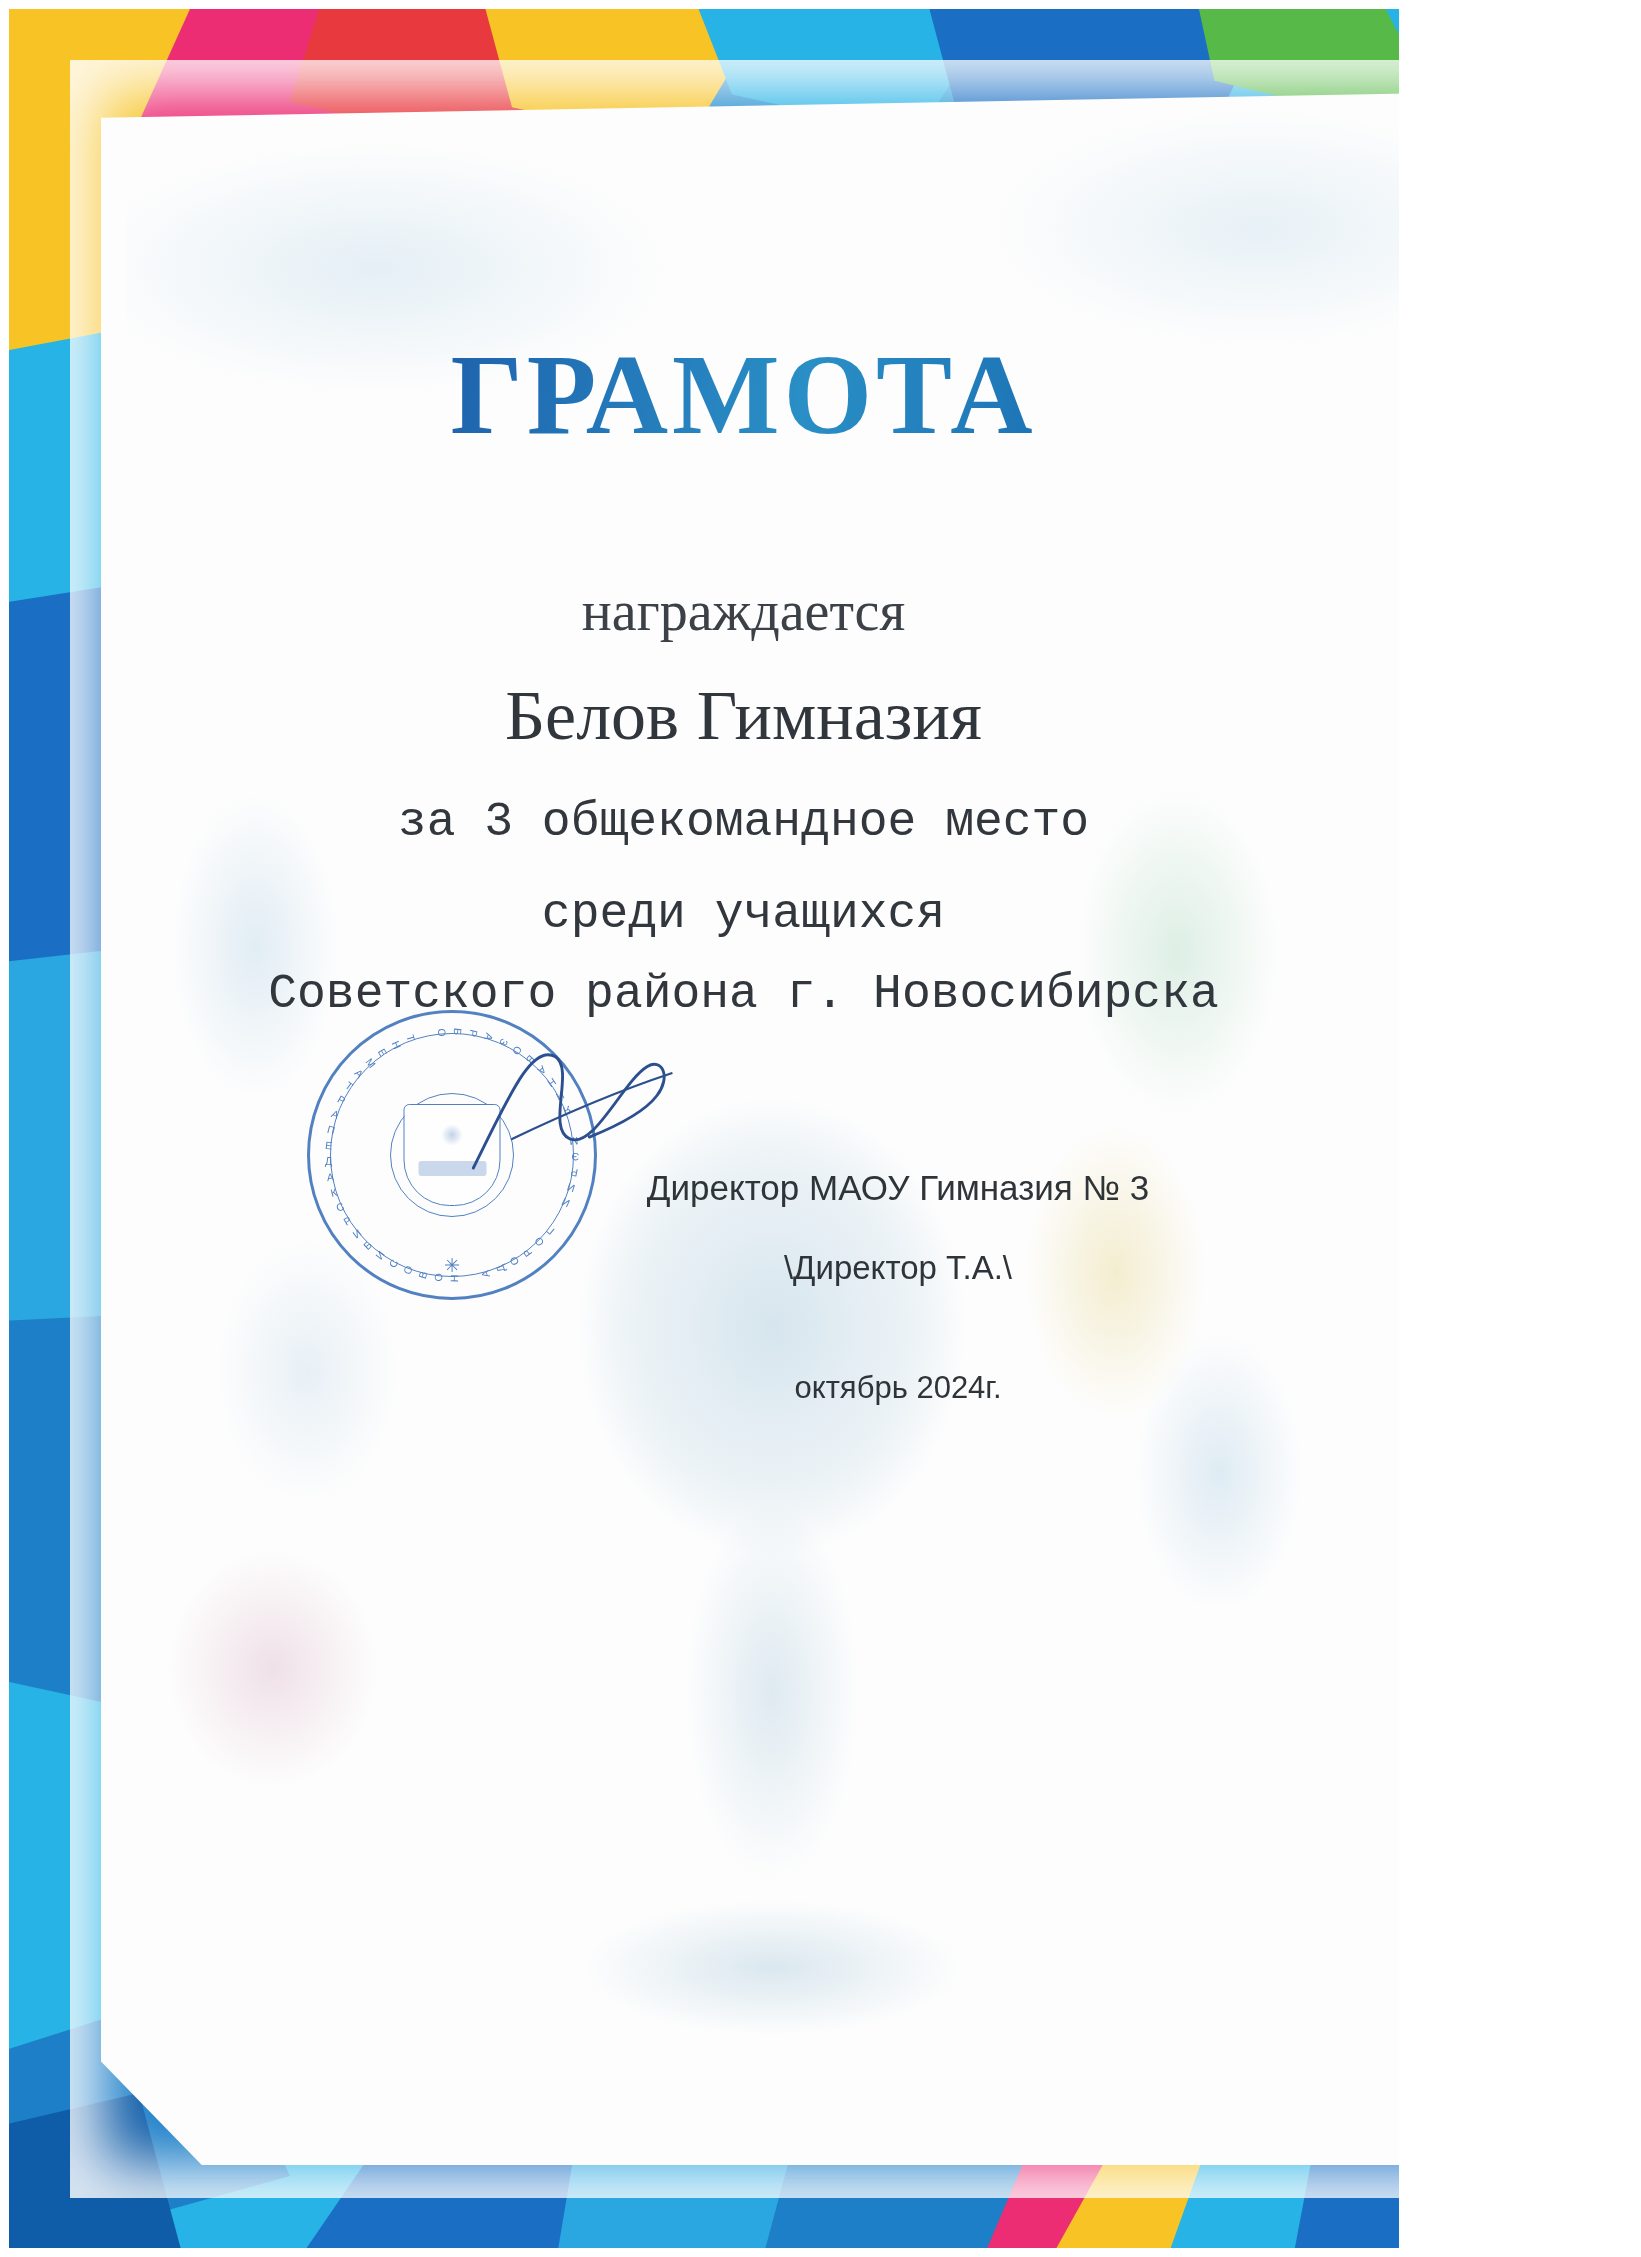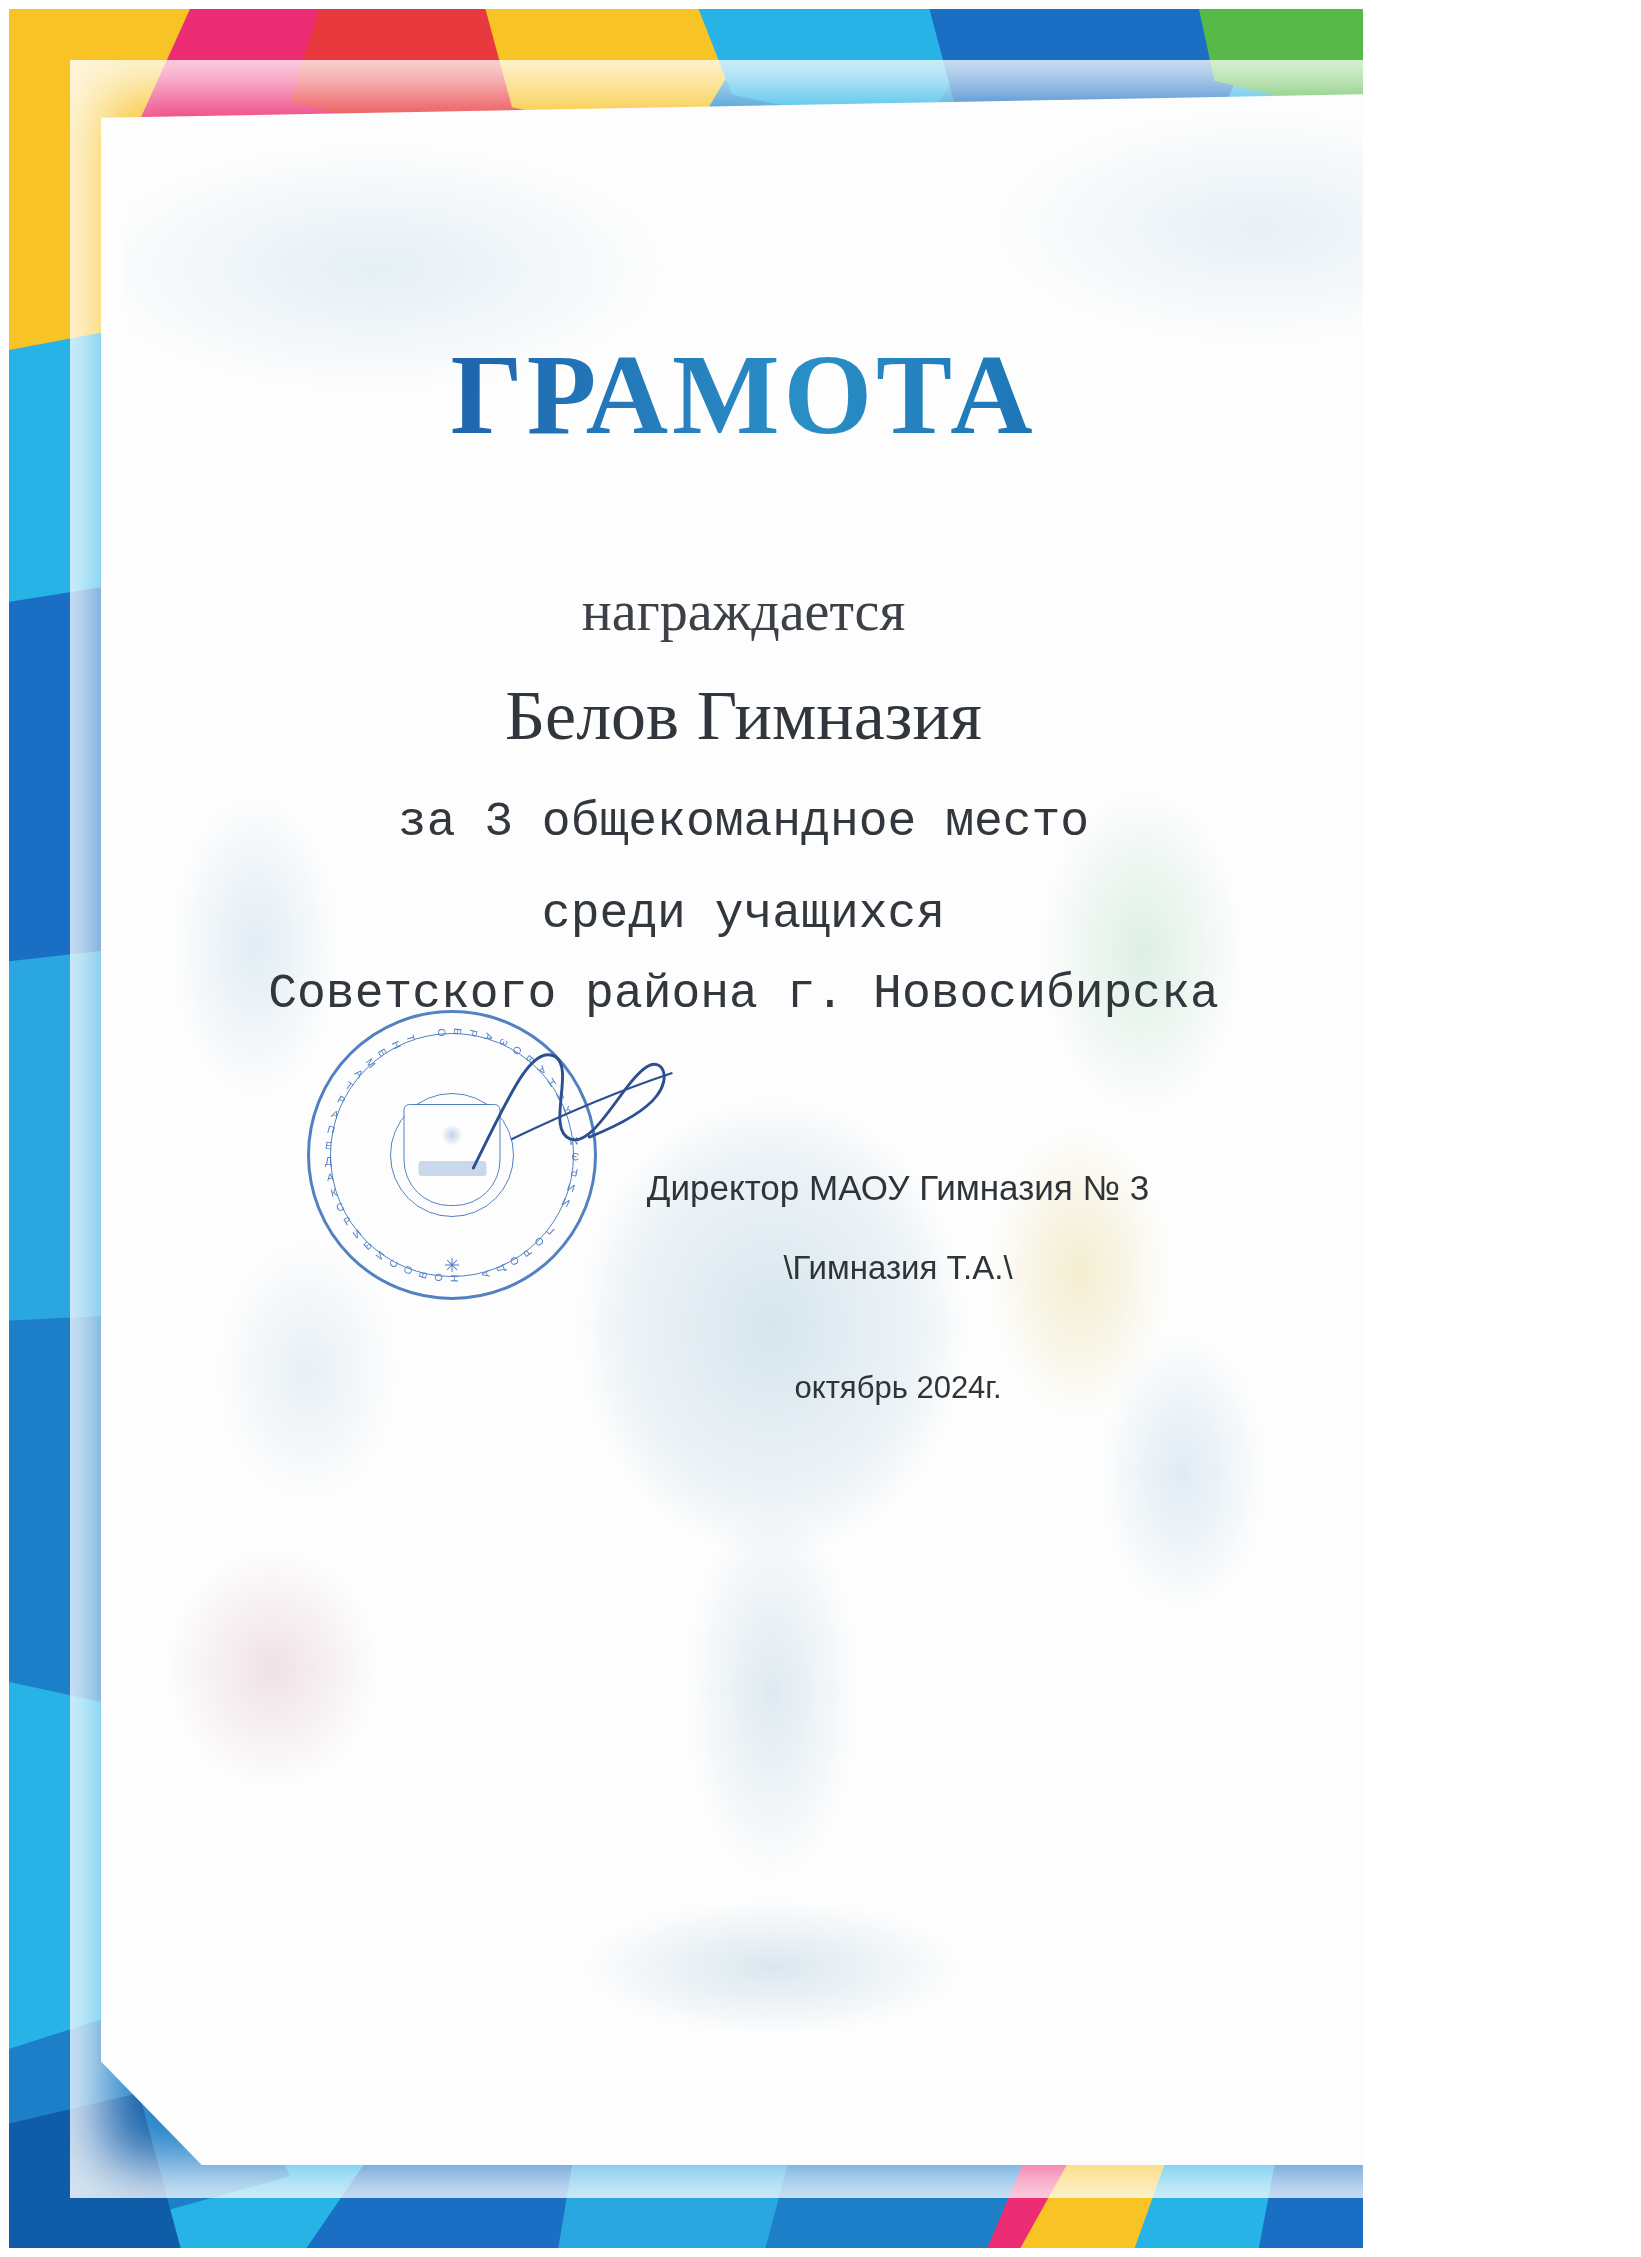--- a/index.html
+++ b/index.html
@@ -10,20 +10,21 @@
   body {
     font-family: "Liberation Serif", serif;
   }
 
   .page {
     position: relative;
     width: 1372px;
     height: 2257px;
     overflow: hidden;
     background: #ffffff;
+    padding-left: 36px;
   }
 
   
   .frame {
     position: absolute;
     inset: 0;
     overflow: hidden;
   }
 
   .poly {
@@ -332,21 +333,21 @@
     <div class="recipient">Белов Гимназия</div>
 
     <div class="reason">
       <span class="l l1">за 3 общекомандное место</span>
       <span class="l l3">среди учащихся</span>
       <span class="l l4">Советского района г. Новосибирска</span>
     </div>
 
     <div class="sign-block">
       <div class="sign-line1">Директор МАОУ Гимназия № 3</div>
-      <div class="sign-line2">\Гимназия Т.А.\</div>
+      <div class="sign-line2">\Директор Т.А.\</div>
       <div class="sign-date">октябрь  2024г.</div>
     </div>
   </div>
 
   <div class="stamp">
     <div class="ring-outer"></div>
     <div class="ring-mid"></div>
     <div class="ring-inner"></div>
     <div class="emblem"></div>
     <div class="star">✳</div>

